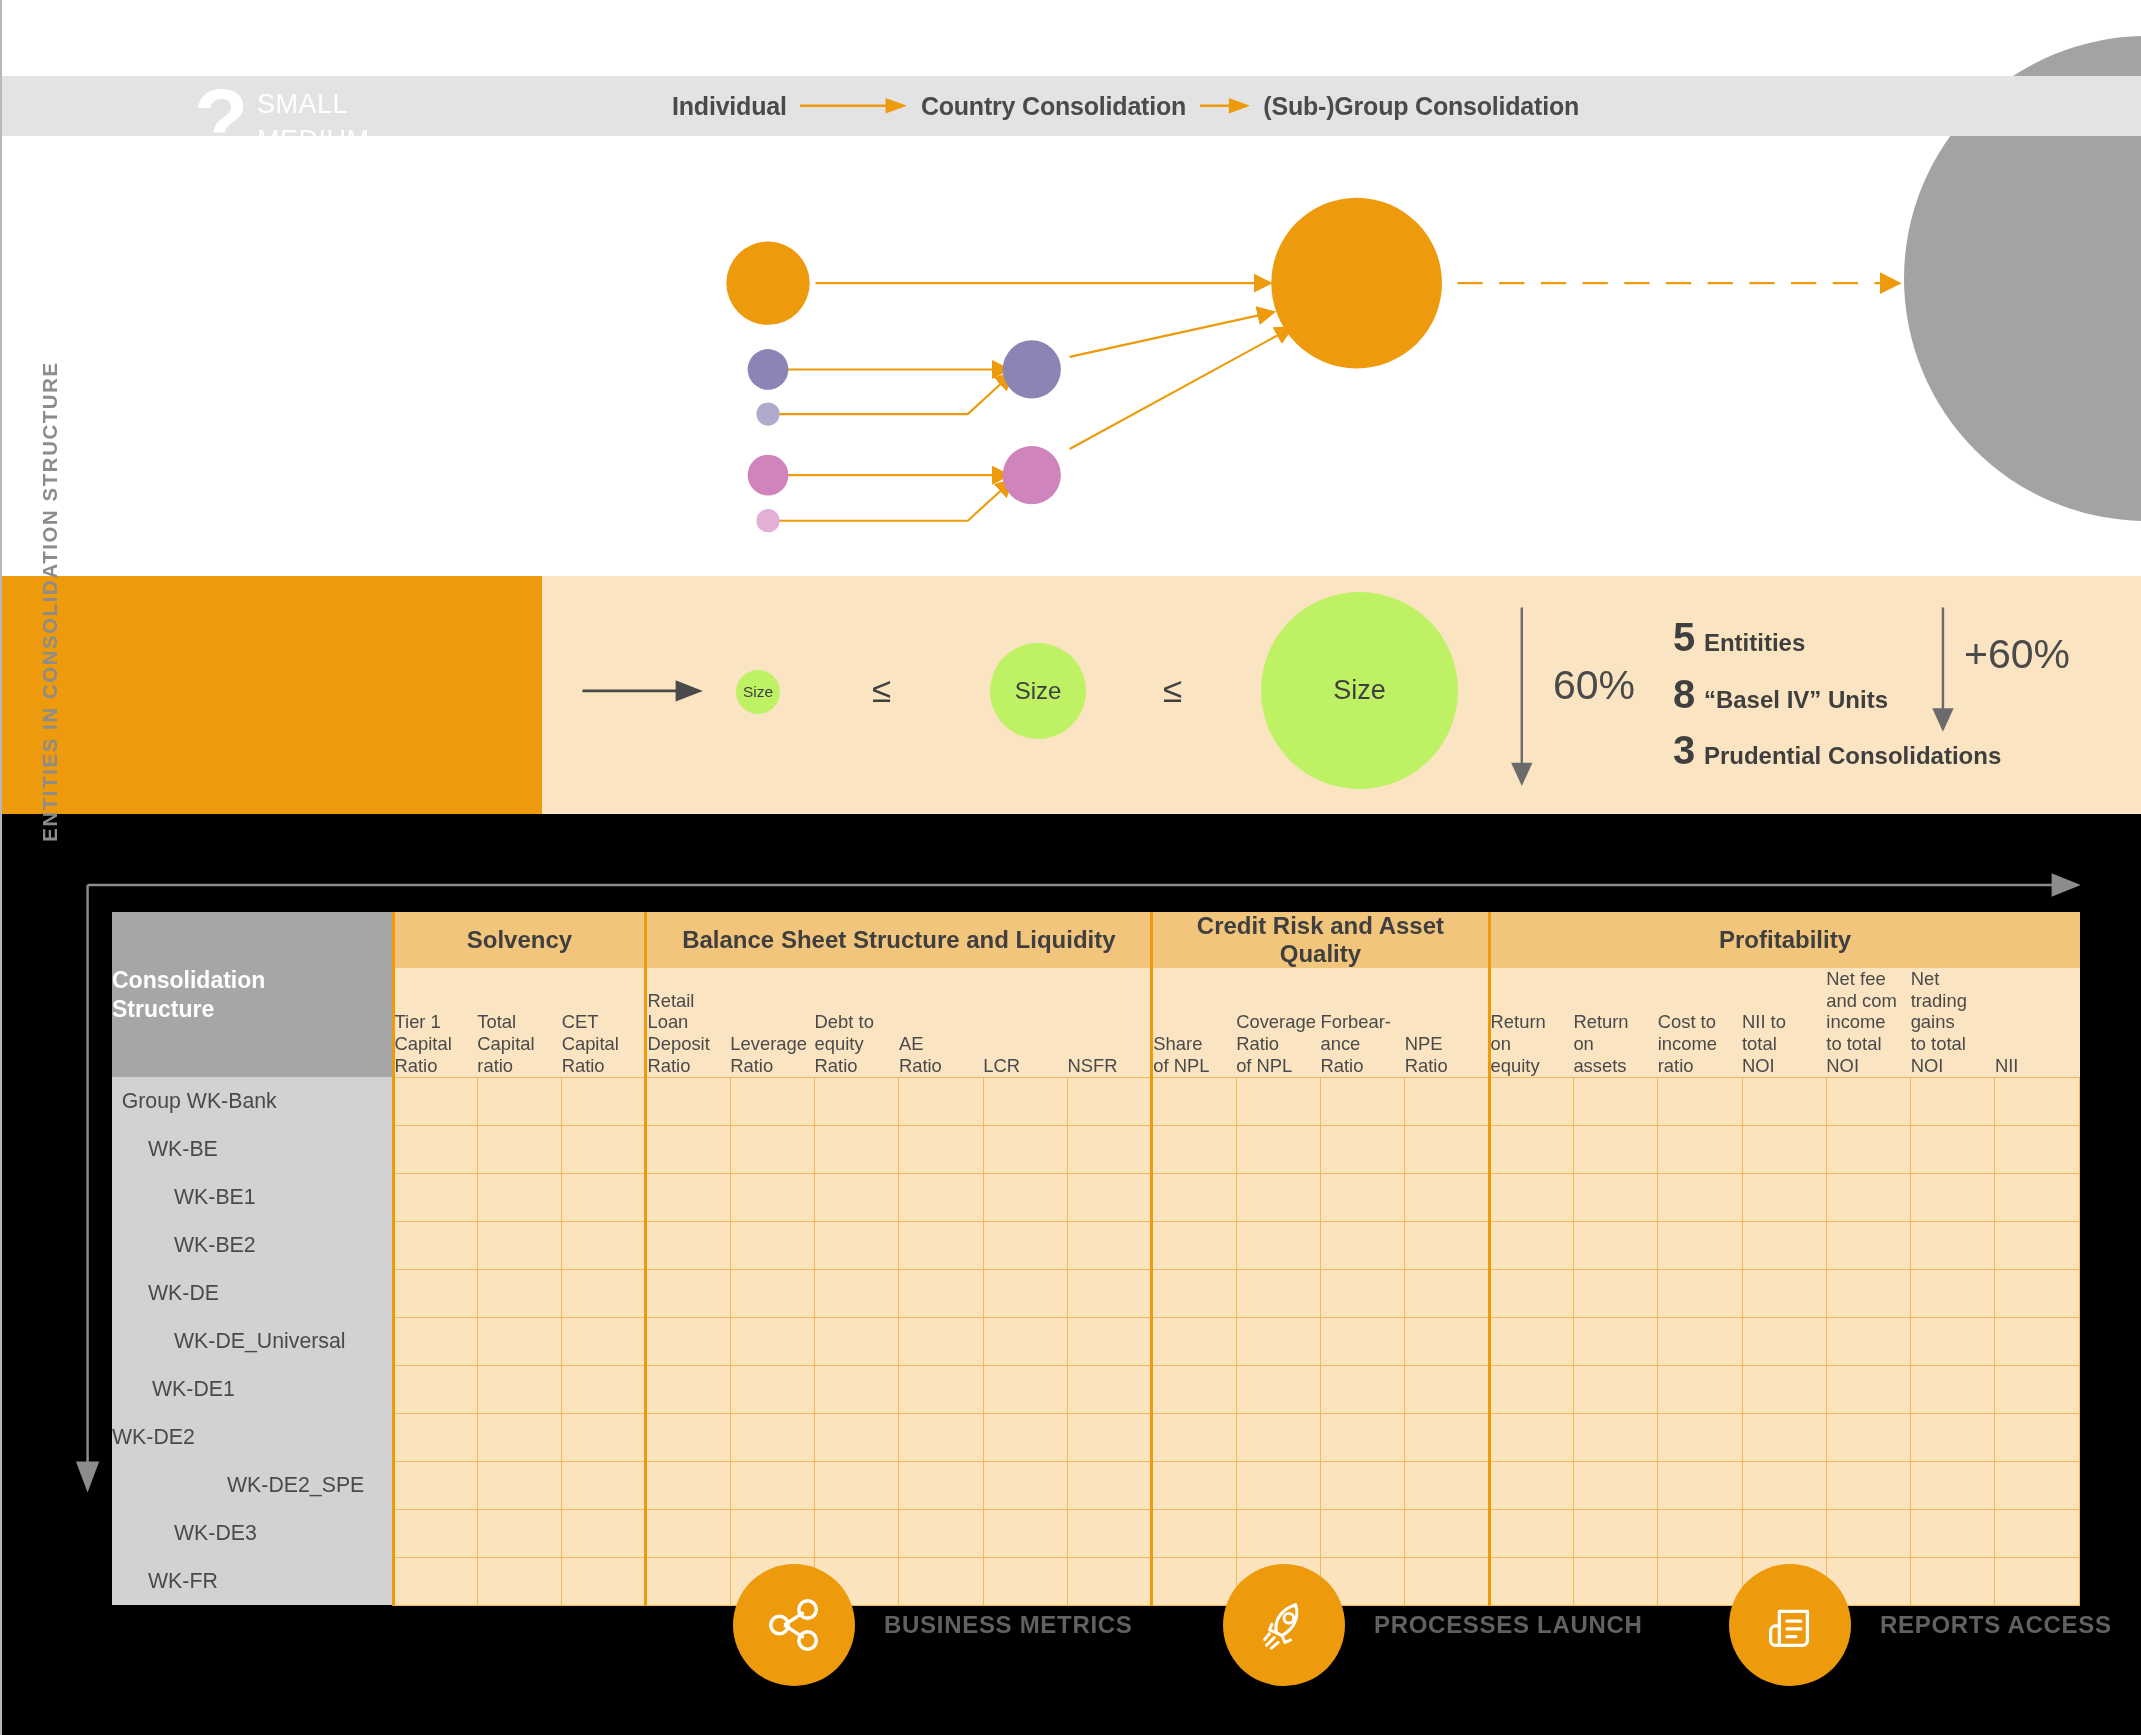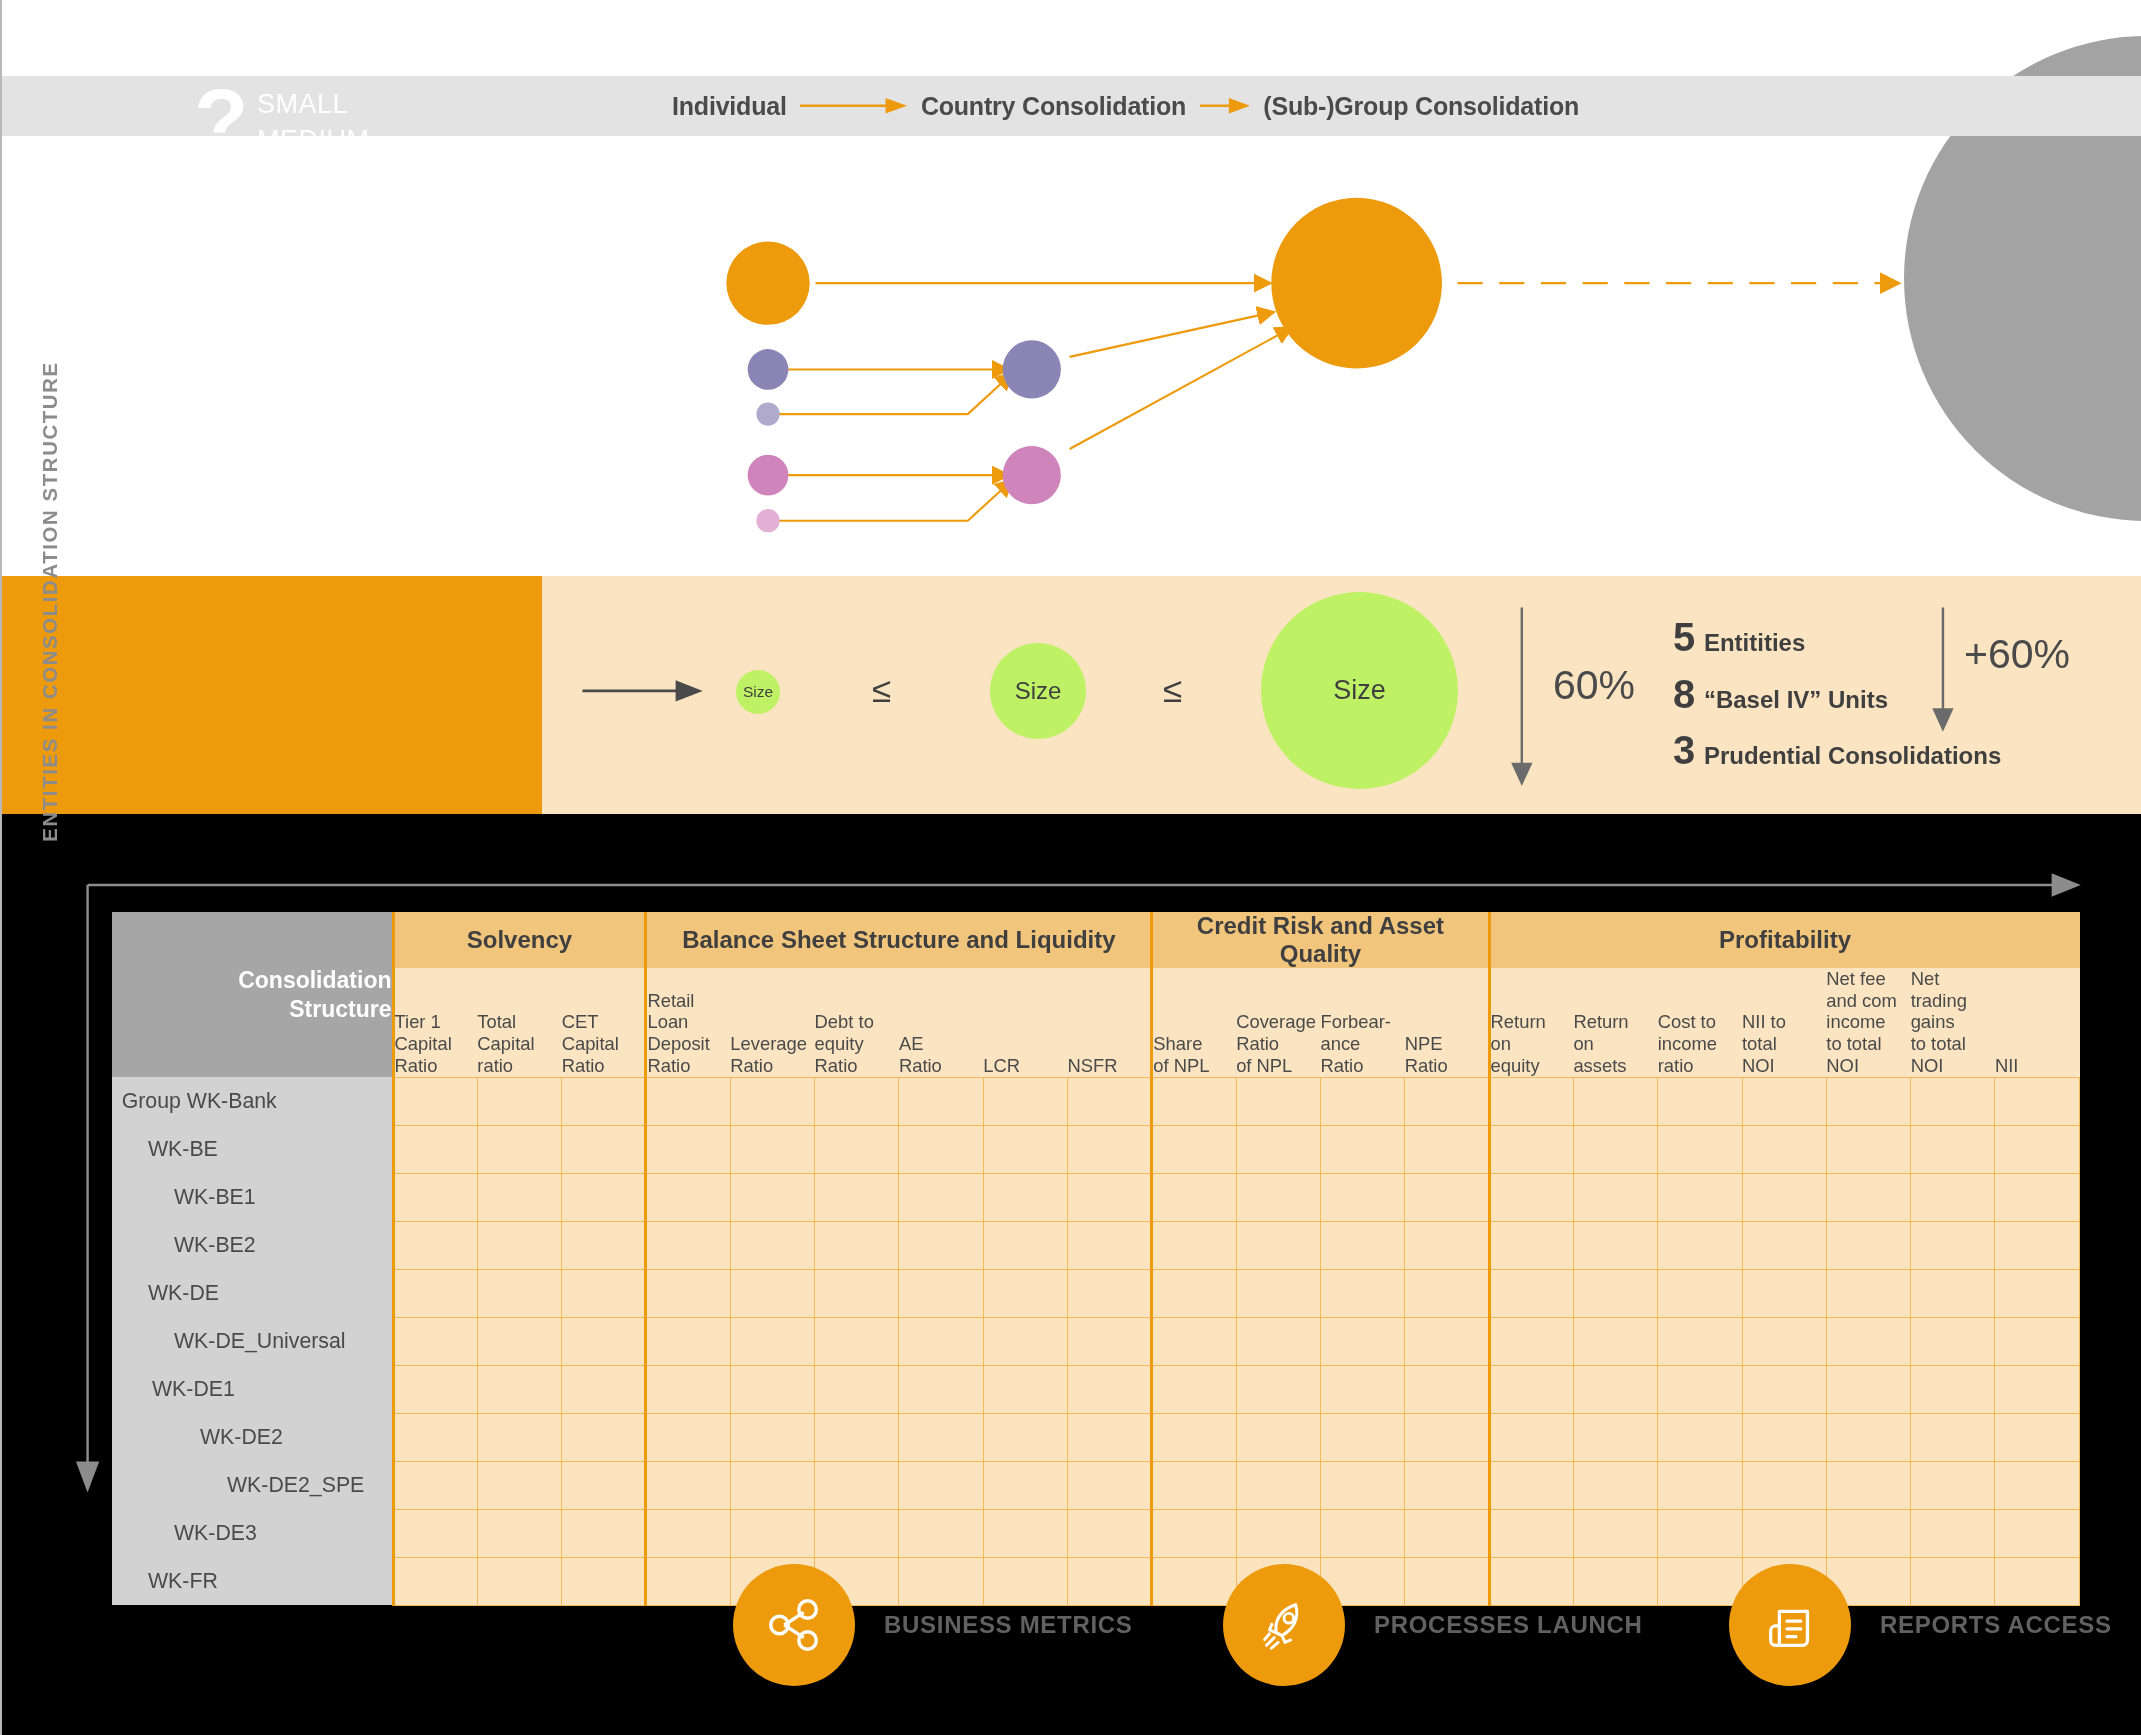--- a/index.html
+++ b/index.html
@@ -114,21 +114,21 @@
 
   
   #metrics-table {
     position: absolute; left: 110px; top: 912px;
     width: 1968px; border-collapse: collapse;
     table-layout: fixed;
   }
   #metrics-table td, #metrics-table th { padding: 0; }
   .corner-cell {
     background: #a6a6a6; color: #ffffff;
-    font-size: 23px; font-weight: 700; text-align: right;
+    font-size: 23px; font-weight: 700; text-align: left;
     vertical-align: middle; line-height: 1.25;
     width: 281px; padding: 0 11.6px;
   }
   .group-head {
     background: #f2c57c; color: #3f3f3f;
     font-size: 24px; font-weight: 700; text-align: center;
     height: 49px; vertical-align: middle;
   }
   .sub-head {
     background: #fae4c1; color: #4a4a4a;
@@ -482,21 +482,21 @@
           <td class="data-cell"></td>
           <td class="data-cell gsep-l"></td>
           <td class="data-cell"></td>
           <td class="data-cell"></td>
           <td class="data-cell"></td>
           <td class="data-cell"></td>
           <td class="data-cell"></td>
           <td class="data-cell"></td>
         </tr>
         <tr class="body-row">
-          <td class="body-label-cell" style="padding-left: 88px;">WK-DE2</td>
+          <td class="body-label-cell" style="">WK-DE2</td>
           <td class="data-cell gsep-l"></td>
           <td class="data-cell"></td>
           <td class="data-cell"></td>
           <td class="data-cell gsep-l"></td>
           <td class="data-cell"></td>
           <td class="data-cell"></td>
           <td class="data-cell"></td>
           <td class="data-cell"></td>
           <td class="data-cell"></td>
           <td class="data-cell gsep-l"></td>

